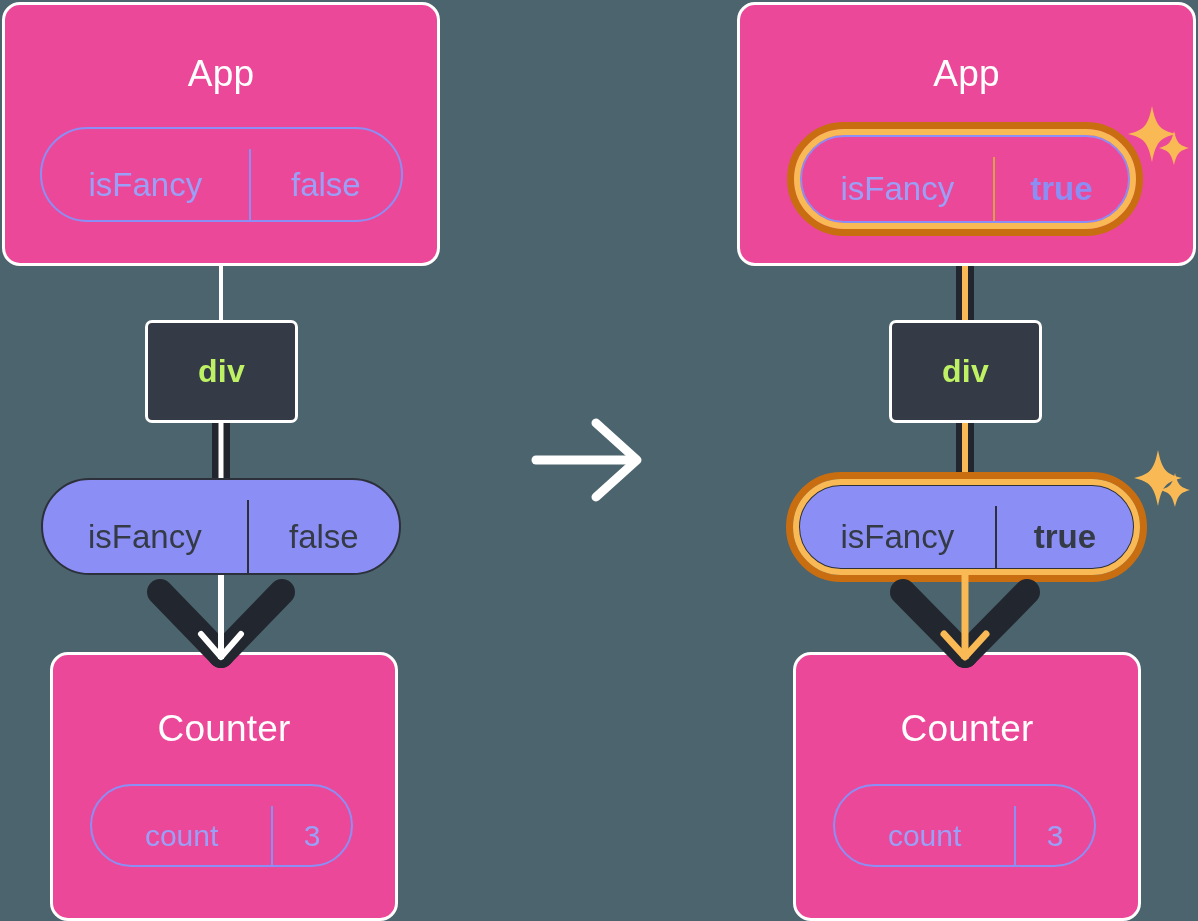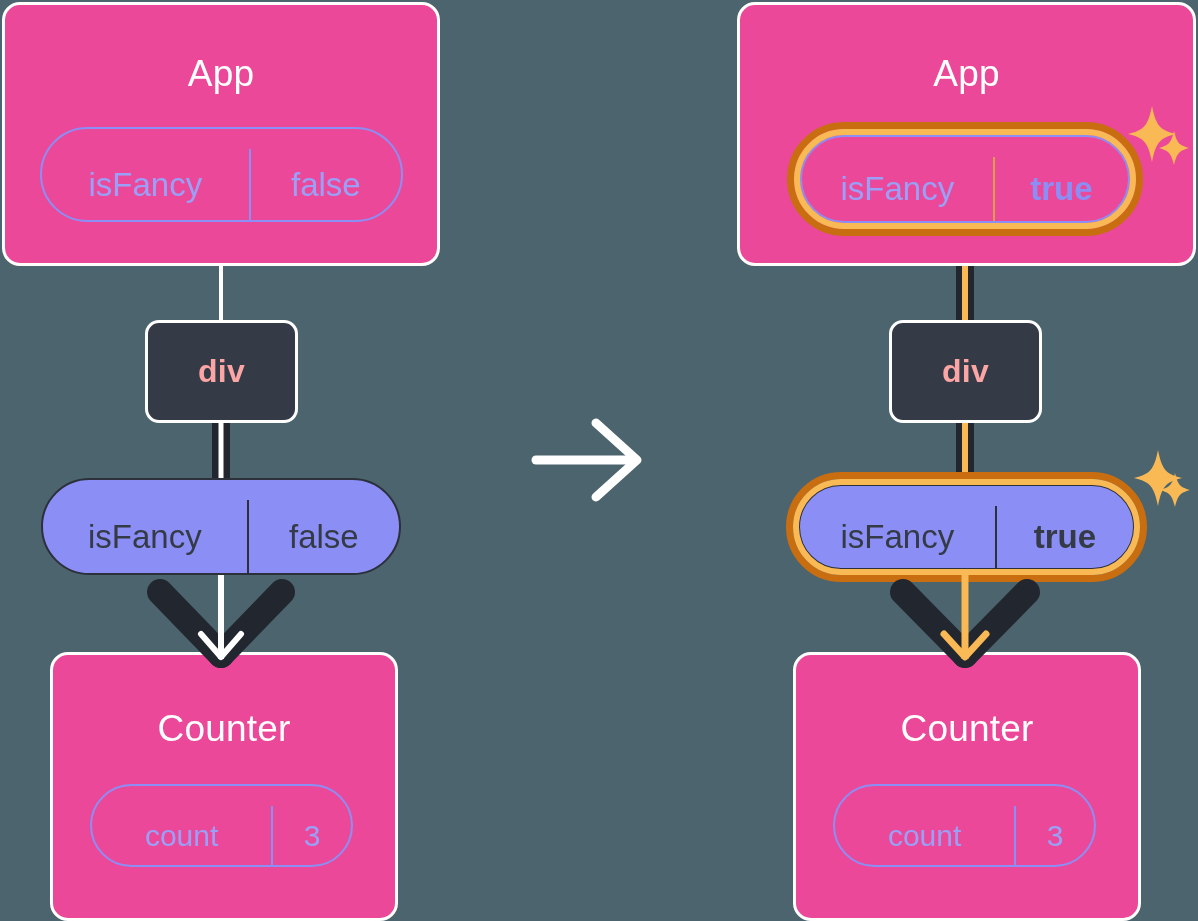--- a/index.html
+++ b/index.html
@@ -39,26 +39,26 @@
     font-weight: 400;
     letter-spacing: 0.2px;
     line-height: 1;
   }
 
   
   .div-box {
     position: absolute;
     background: #343a46;
     border: 3px solid #ffffff;
-    border-radius: 14px;
+    border-radius: 7px;
     box-sizing: border-box;
     display: flex;
     align-items: center;
     justify-content: center;
-    color: #fca5a5;
+    color: #bef264;
     font-size: 32px;
     font-weight: 700;
     letter-spacing: 0.3px;
   }
 
   
   .pill {
     position: absolute;
     box-sizing: border-box;
     display: flex;

